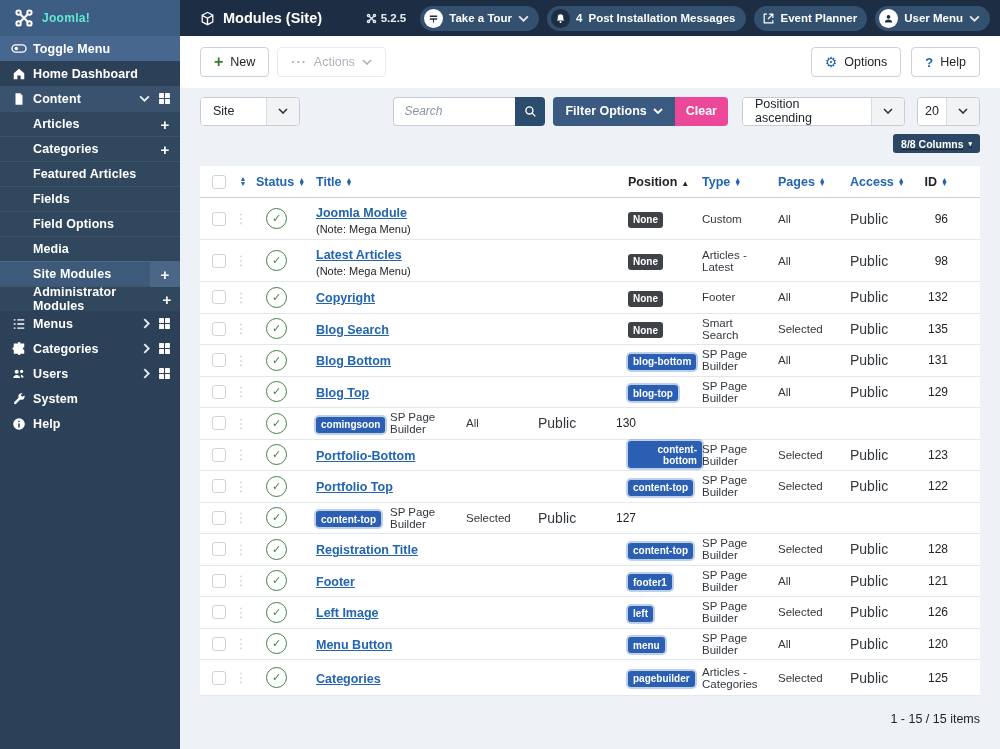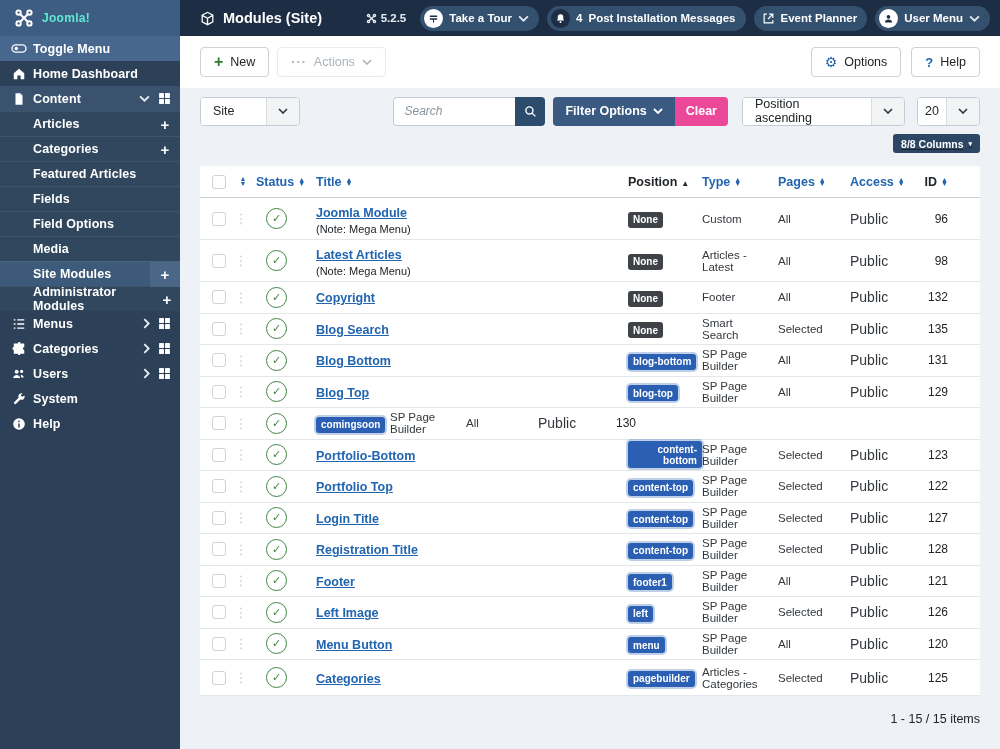--- a/index.html
+++ b/index.html
@@ -681,24 +681,20 @@
     <span class="c-id">122</span>
   </div>
           <div class="trow" style="min-height: 31.5px;">
     <span class="c-cb">
               <input type="checkbox" class="cbox" style="">
             </span>
     <span class="c-drag">⋮</span>
     <span class="c-status">
               <span class="status-circ">✓</span>
             </span>
-    <span class="c-title">
-      <a class="title-link">Login Title</a>
-      
-    </span>
     <span class="c-pos"><span class="badge blue">content-top</span></span>
     <span class="c-type">SP Page Builder</span>
     <span class="c-pages">Selected</span>
     <span class="c-access">Public</span>
     <span class="c-id">127</span>
   </div>
           <div class="trow" style="min-height: 31.5px;">
     <span class="c-cb">
               <input type="checkbox" class="cbox" style="">
             </span>

